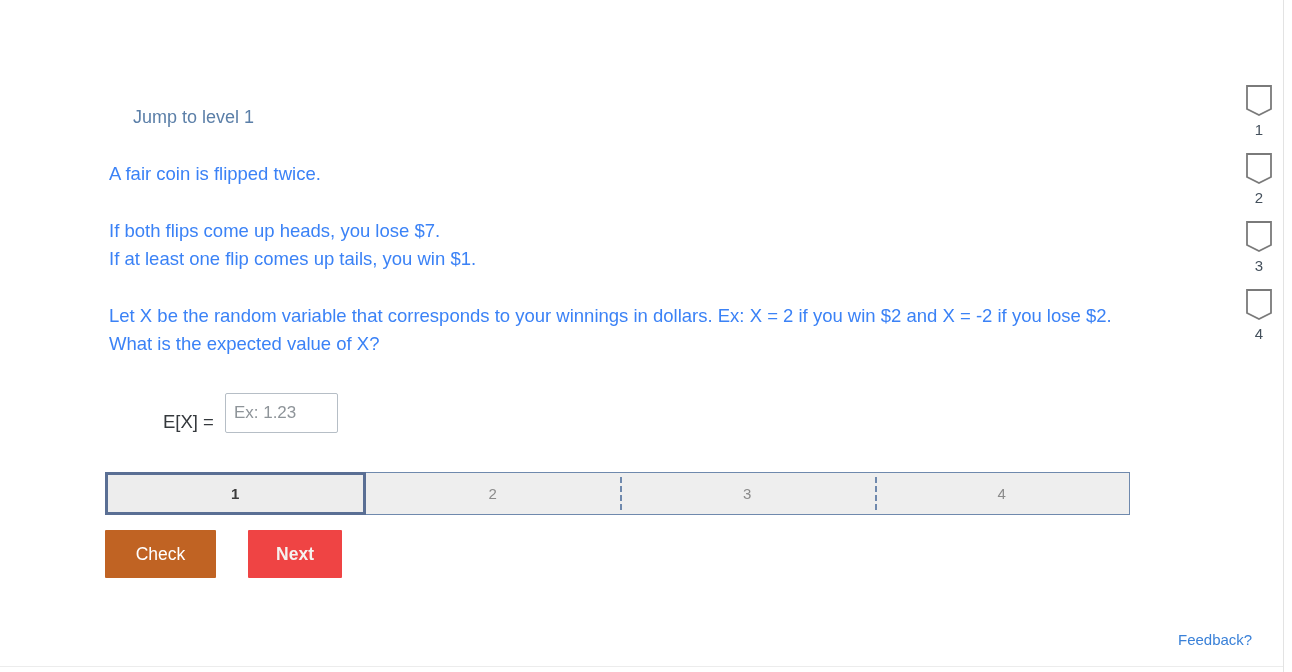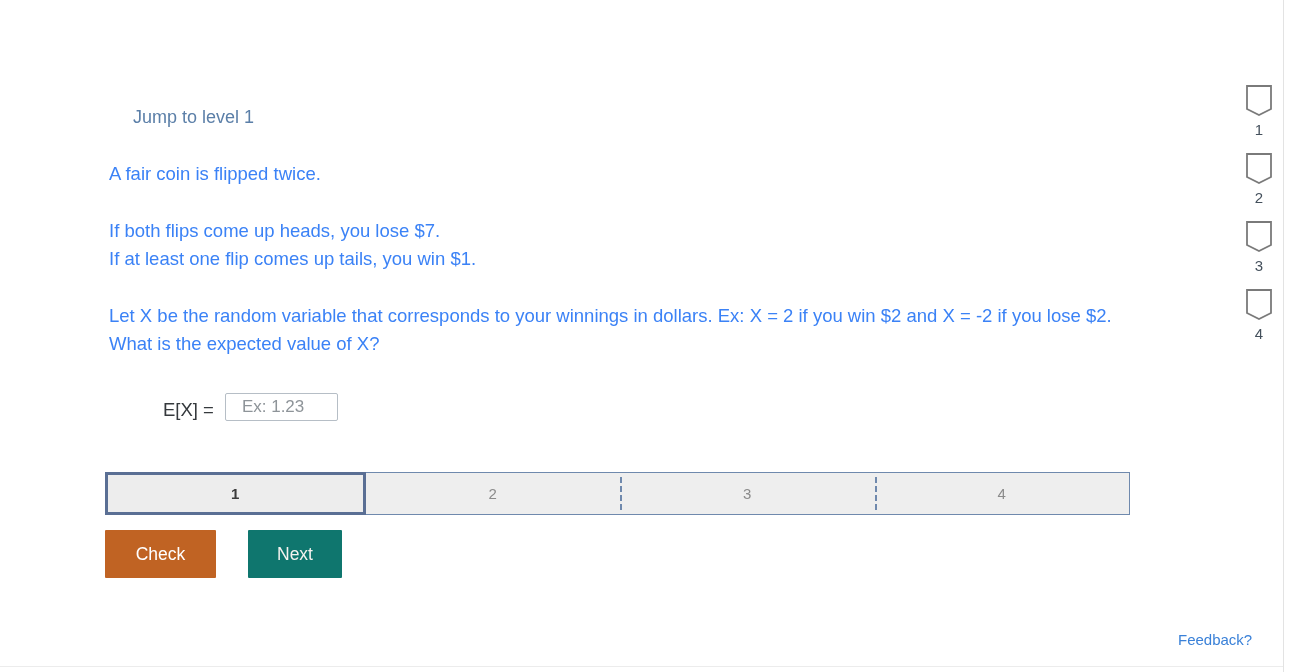--- a/index.html
+++ b/index.html
@@ -164,25 +164,25 @@
     margin-left: 18px;
   }
   .answer-label {
     font-size: 18.5px;
     color: #35393d;
     margin-right: 11px;
     white-space: nowrap;
   }
   .answer-input {
     width: 113px;
-    height: 28px;
+    height: 40px;
     box-sizing: border-box;
     border: 1px solid #b6bec6;
     border-radius: 2px;
-    padding: 0 16px;
+    padding: 0 8px;
     font-family: "Liberation Sans", sans-serif;
     font-size: 17px;
     color: #8b5cf6;
     background: #fff;
     outline: none;
   }
   .answer-input::placeholder {
     color: #8e9499;
     opacity: 1;
   }
@@ -249,23 +249,24 @@
     color: #ffffff;
     cursor: pointer;
     border-radius: 1px;
   }
   .btn-check {
     width: 111px;
     background: #c06323;
   }
   .btn-next {
     width: 94px;
-    background: #0f766e;
+    background: #ef4444;
     color: #f5f2ef;
     cursor: default;
+    font-weight: bold;
   }
 
   
   .feedback {
     position: absolute;
     left: 1178px;
     top: 566px;
     font-size: 15px;
     font-weight: normal;
     color: #3a81d8;

